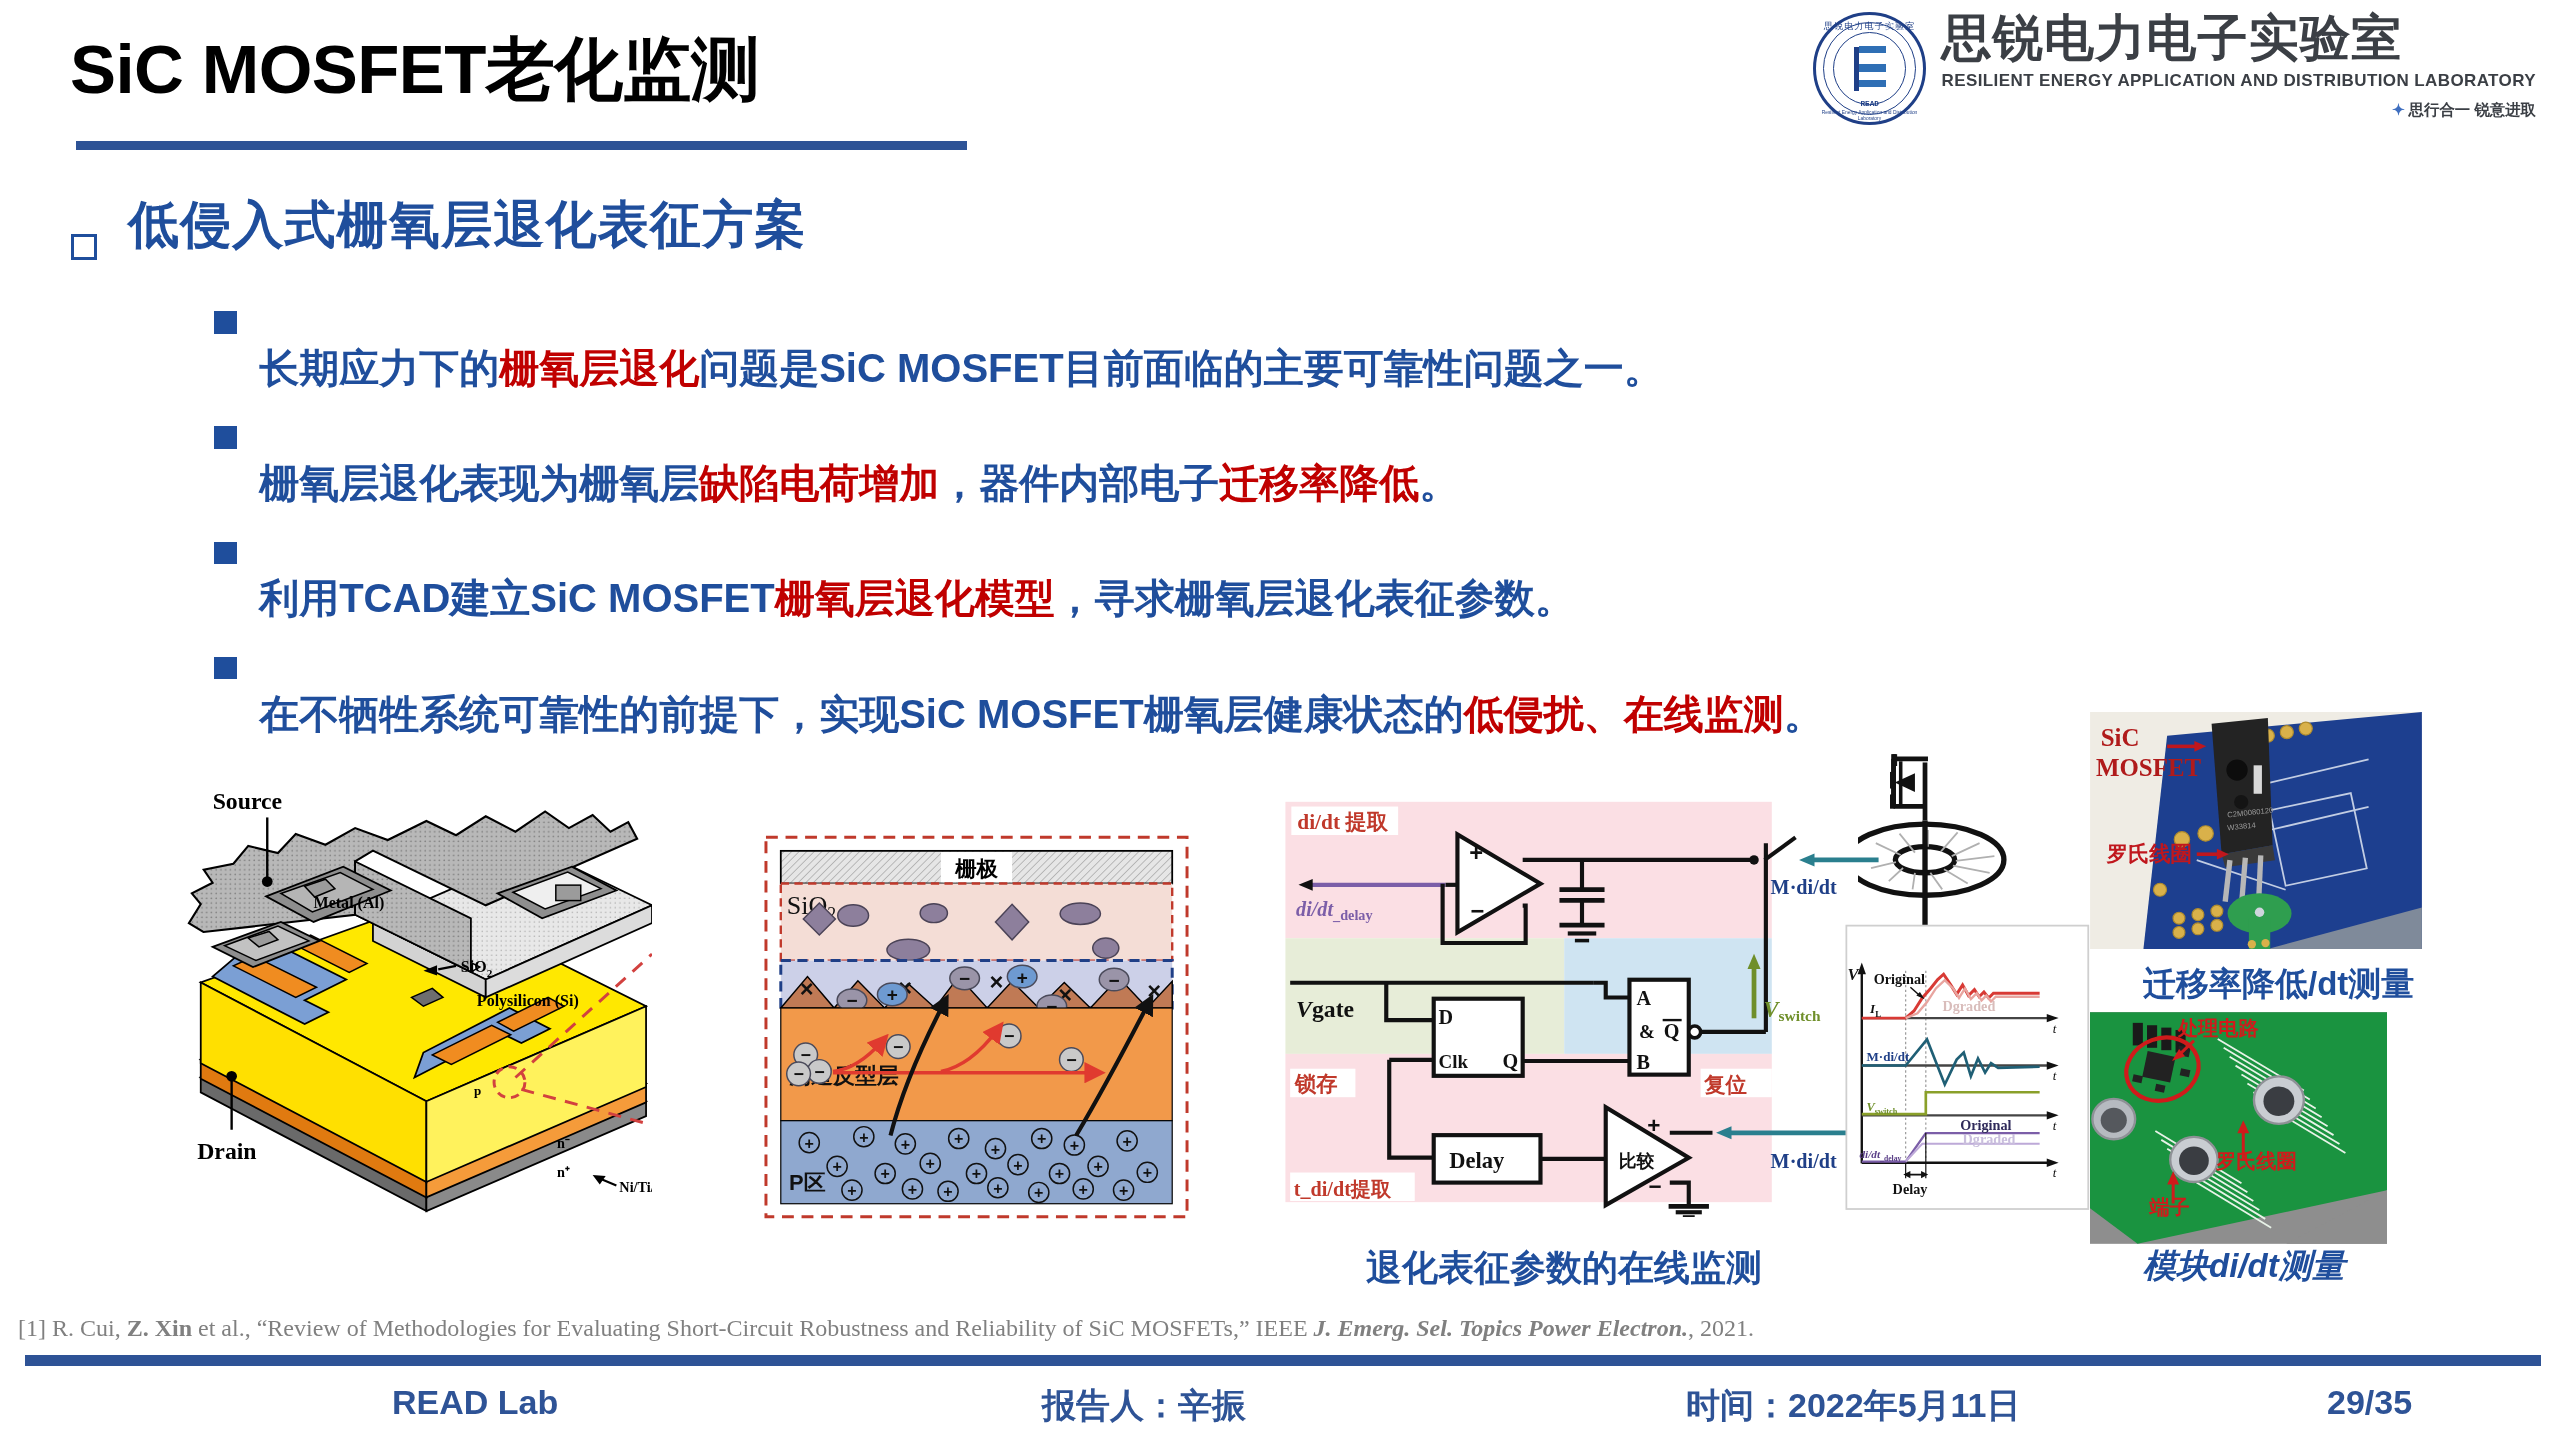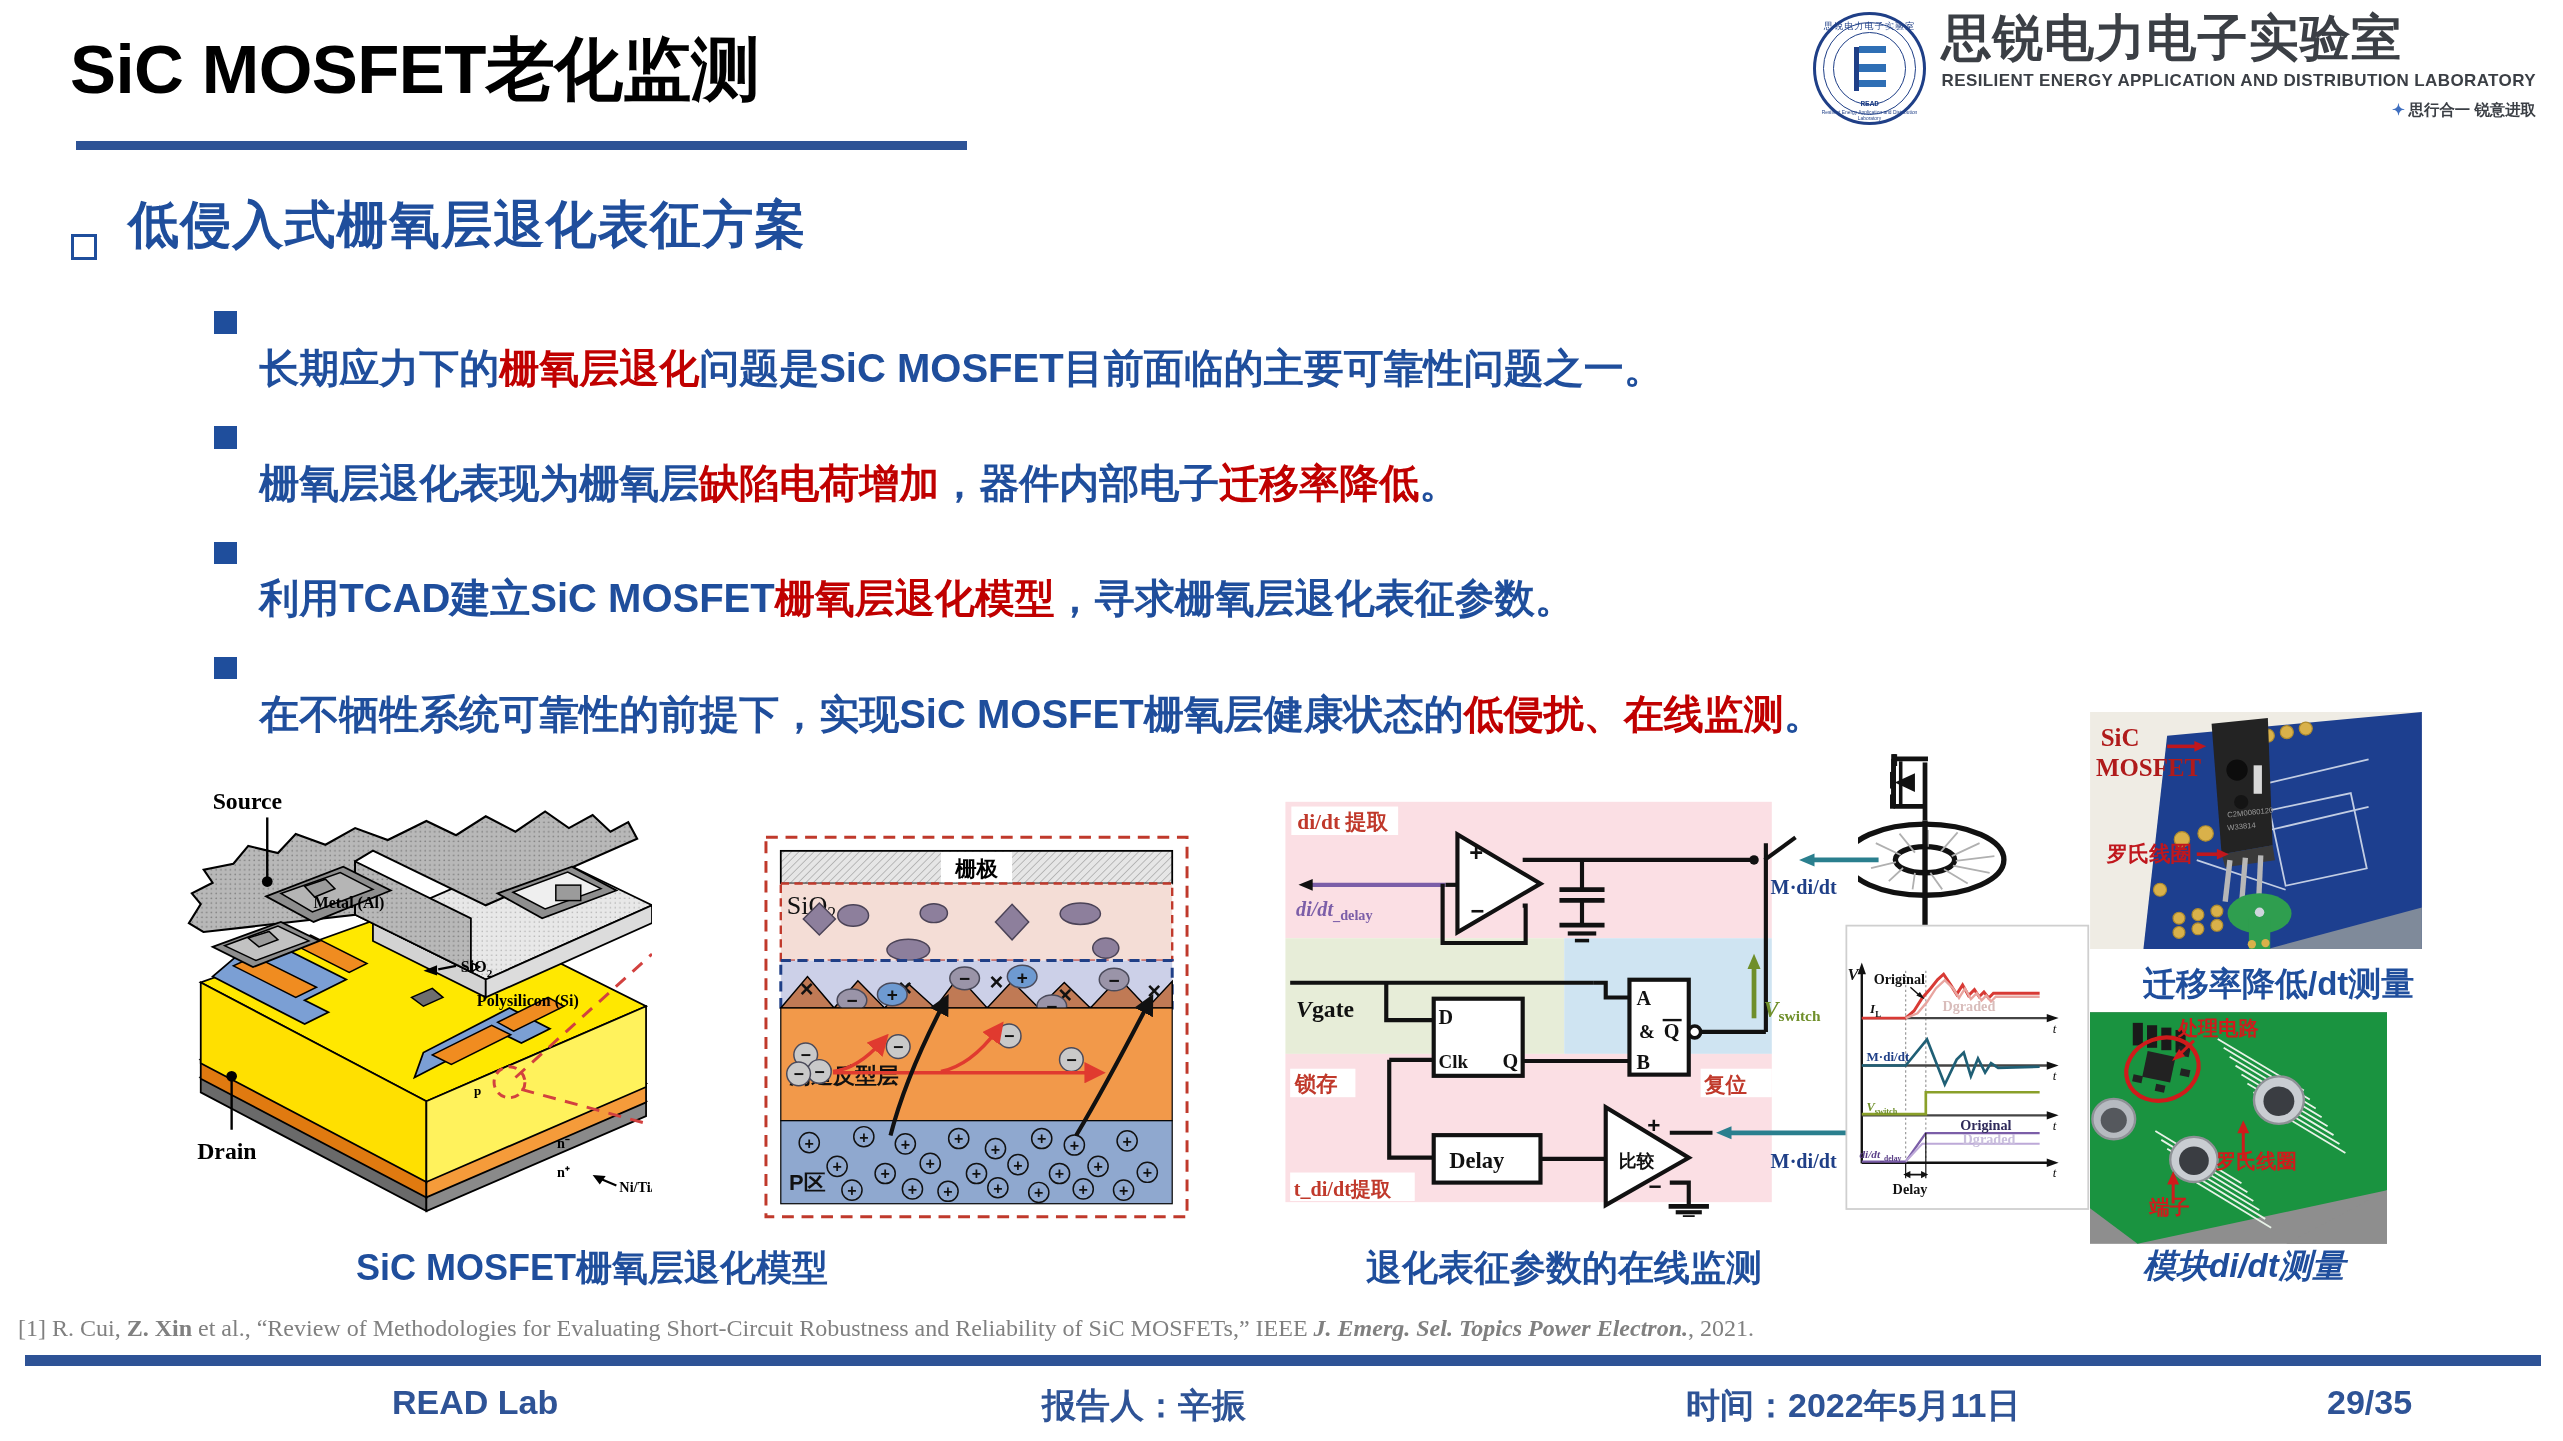--- a/index.html
+++ b/index.html
@@ -687,21 +687,20 @@
       <polygon points="138,82 150,62 160,74" fill="#d01b1b"></polygon>
       <text x="212" y="262" font-family="Liberation Serif, serif" font-size="34" font-weight="700" fill="#d01b1b">罗氏线圈</text>
       <line x1="258" y1="250" x2="258" y2="196" stroke="#d01b1b" stroke-width="5"></line>
       <polygon points="258,182 248,204 268,204" fill="#d01b1b"></polygon>
       <text x="100" y="340" font-family="Liberation Serif, serif" font-size="34" font-weight="700" fill="#d01b1b">端子</text>
       <line x1="140" y1="322" x2="140" y2="282" stroke="#d01b1b" stroke-width="5"></line>
       <polygon points="140,268 130,290 150,290" fill="#d01b1b"></polygon>
     </svg>
   </div>
 
-  <div class="cap cap-1">SiC MOSFET栅氧层退化模型</div>
   <div class="cap cap-2">退化表征参数的在线监测</div>
   <div class="cap cap-3">迁移率降低/dt测量</div>
   <div class="cap cap-4">模块di/dt测量</div>
 
   <div class="ref"><span>[1] R. Cui, </span><b>Z. Xin</b><span> et al., “Review of Methodologies for Evaluating Short-Circuit Robustness and Reliability of SiC MOSFETs,” IEEE </span><i>J. Emerg. Sel. Topics Power Electron.</i><span>, 2021.</span></div>
 
   <div class="foot-rule"></div>
   <div class="foot-item f-lab">READ Lab</div>
   <div class="foot-item f-spk">报告人：辛振</div>
   <div class="foot-item f-date">时间：2022年5月11日</div>

